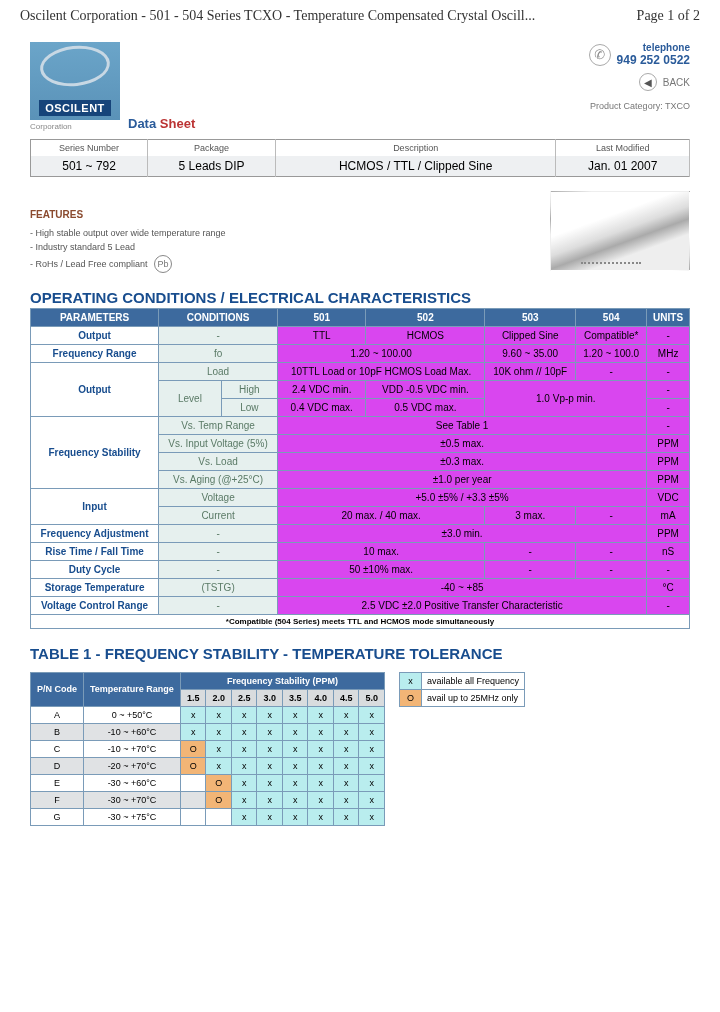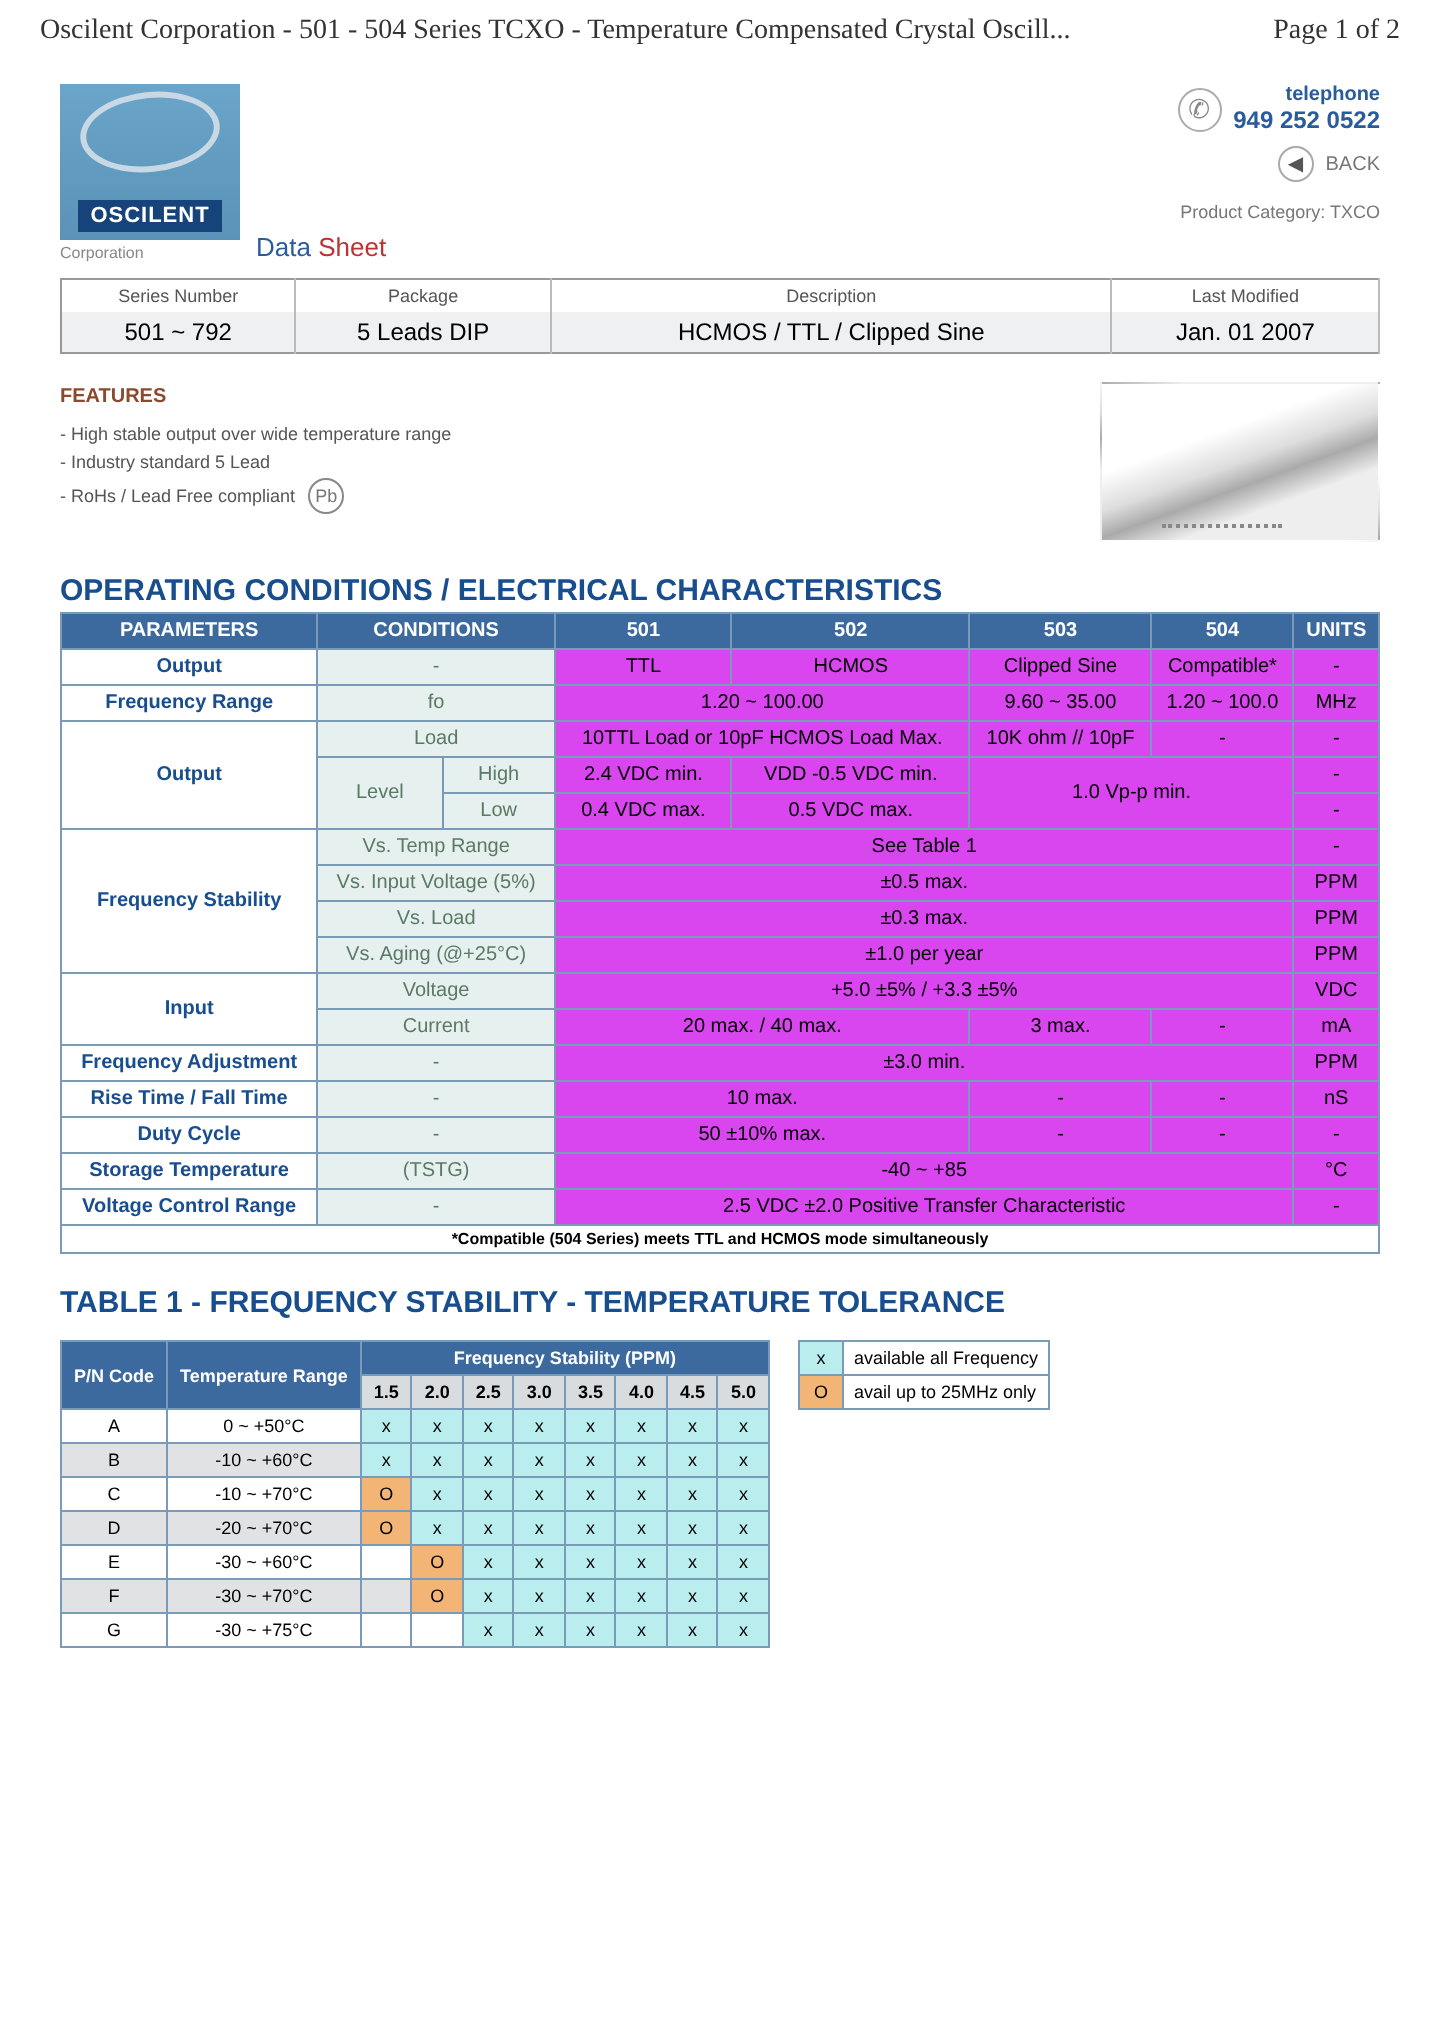--- a/index.html
+++ b/index.html
@@ -5,37 +5,37 @@
 * { box-sizing: border-box; margin: 0; padding: 0; }
 body { font-family: Verdana, Arial, sans-serif; font-size: 10px; background: #fff; width: 720px; }
 .page-header { display: flex; justify-content: space-between; padding: 8px 20px; font-family: "Times New Roman", serif; font-size: 14px; color: #333; }
 .content { padding: 10px 30px; }
 .top-area { display: flex; justify-content: space-between; align-items: flex-start; margin-bottom: 8px; }
 .logo-block { display: flex; align-items: flex-end; gap: 8px; }
 .logo-box { width: 90px; height: 78px; background: linear-gradient(#6ba5c9,#5a92b8); display: flex; flex-direction: column; justify-content: space-between; align-items: center; padding: 4px 0; }
 .logo-ring { width: 70px; height: 40px; border: 3px solid #c8d8e4; border-radius: 50%; transform: rotate(-6deg); }
 .logo-name { background: #16447a; color: #fff; font-weight: bold; font-size: 11px; padding: 2px 6px; letter-spacing: 0.5px; }
 .logo-corp { color: #888; font-size: 8px; margin-top: 2px; }
-.data-sheet { font-size: 13px; color: #2a5b9a; font-weight: normal; margin-top: 39px; }
+.data-sheet { font-size: 13px; color: #2a5b9a; font-weight: bold; margin-top: 39px; }
 .data-sheet .sheet { color: #b33; }
 .contact-block { text-align: right; font-size: 10px; }
 .phone-row { display: flex; align-items: center; justify-content: flex-end; gap: 6px; margin-bottom: 6px; }
 .phone-icon { width: 22px; height: 22px; border: 1px solid #aaa; border-radius: 50%; display: inline-flex; align-items: center; justify-content: center; color: #888; font-size: 13px; }
 .tel-label { color: #2a5b9a; font-weight: bold; font-size: 10px; }
 .tel-number { color: #2a5b9a; font-weight: bold; font-size: 12px; }
 .back-row { display: flex; align-items: center; justify-content: flex-end; gap: 6px; margin-bottom: 10px; }
 .back-icon { width: 18px; height: 18px; border: 1px solid #aaa; border-radius: 50%; display: inline-flex; align-items: center; justify-content: center; color: #555; font-size: 10px; }
 .back-text { color: #777; font-size: 10px; }
 .prod-cat { color: #777; font-size: 9px; }
 .series-table { width: 100%; border-collapse: collapse; border: 1px solid #999; margin-bottom: 14px; }
 .series-table th { font-weight: normal; font-size: 9px; color: #555; padding: 3px; border-right: 1px solid #bbb; }
 .series-table td { font-size: 12px; text-align: center; padding: 3px; background: #eef0f2; border-right: 1px solid #bbb; }
 .features-row { display: flex; justify-content: space-between; margin-bottom: 14px; }
 .features-block { font-size: 9px; color: #555; line-height: 1.6; }
-.features-title { color: #8a4a2e; font-size: 10px; font-weight: bold; margin-bottom: 3px; }
+.features-title { color: #8a4a2e; font-size: 10px; font-weight: bold; margin-bottom: 3px; margin-top: 16px; }
 .product-img { width: 140px; height: 80px; background: linear-gradient(160deg,#fff 35%,#ddd 50%,#aaa 60%,#eee 72%); border: 1px solid transparent; position: relative; }
 .product-img::after { content: ""; position: absolute; bottom: 6px; left: 30px; width: 60px; height: 0; border-bottom: 2px dotted #888; }
 .pb-circle { display: inline-block; width: 18px; height: 18px; border: 1px solid #888; border-radius: 50%; text-align: center; font-size: 9px; line-height: 16px; color: #777; margin-left: 4px; }
 .section-title { color: #184d8e; font-weight: bold; font-size: 15px; margin: 16px 0 2px; }
 .spec-table { width: 100%; border-collapse: collapse; font-size: 10px; }
 .spec-table th, .spec-table td { border: 1px solid #7a9bb8; padding: 3px 4px; text-align: center; }
 .spec-table th { background: #3d6a9e; color: #fff; font-weight: bold; }
 .param-cell { background: #fff; color: #184d8e; font-weight: bold; text-align: left; padding-left: 6px; }
 .cond-cell { background: #e6f0ee; color: #5a7a66; }
 .val-cell { background: #d946ef; }

